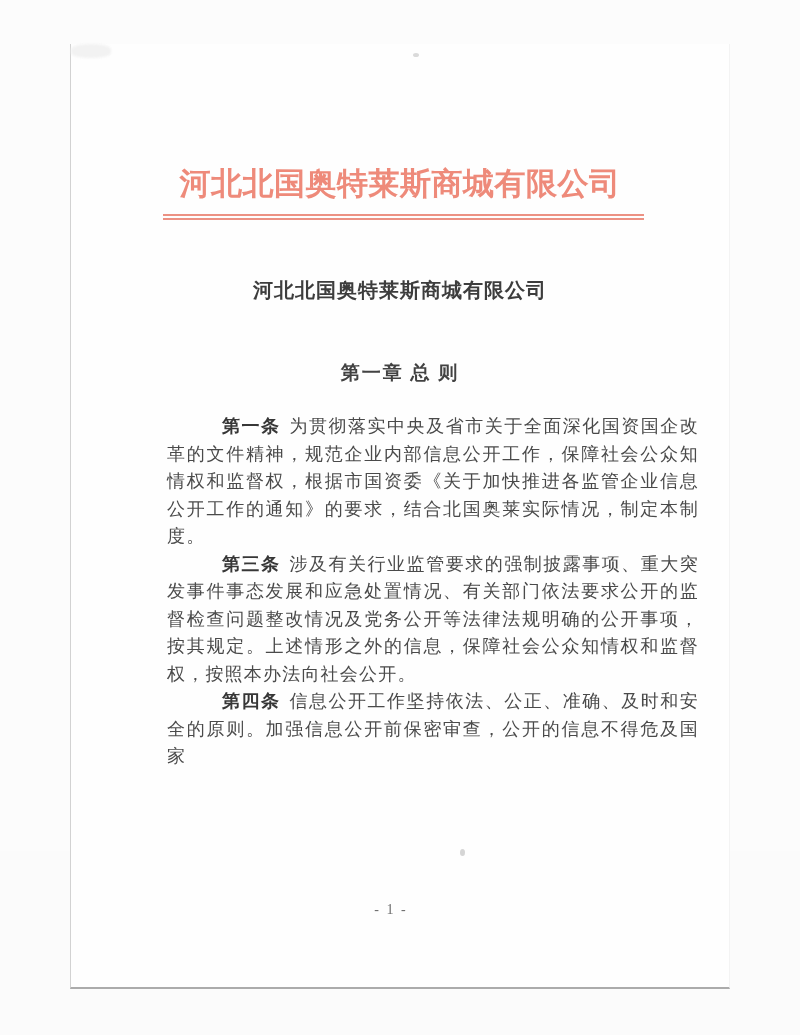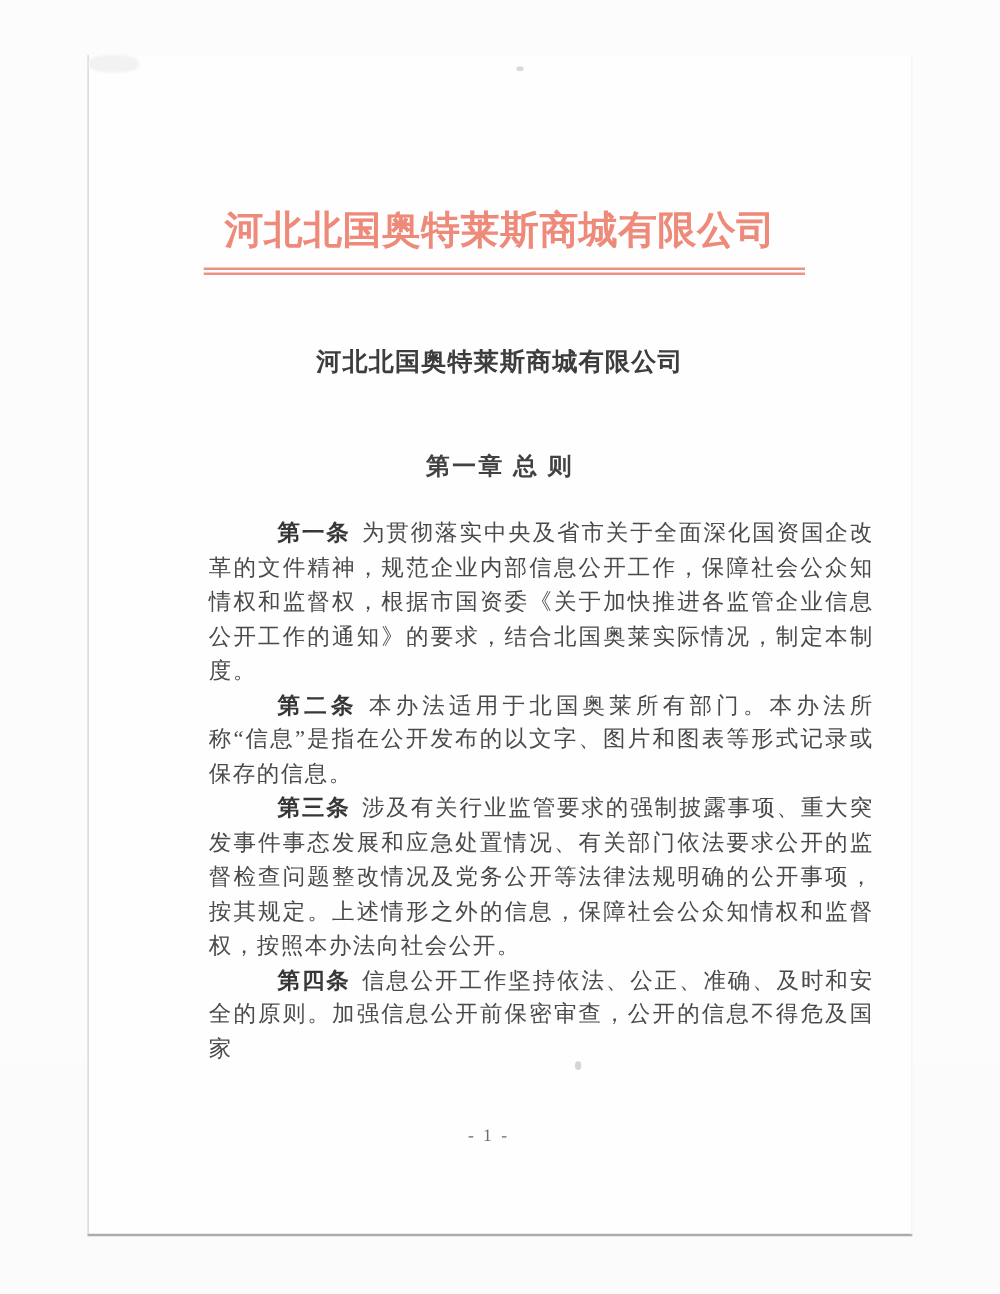--- a/index.html
+++ b/index.html
@@ -132,21 +132,20 @@
     <div class="letterhead-rule"></div>
 
     <div class="doc-title">
       <div>河北北国奥特莱斯商城有限公司</div>
     </div>
 
     <div class="chapter-heading">第一章 总 则</div>
 
     <div class="body-text">
       <p><span class="art-label">第一条</span><span>为贯彻落实中央及省市关于全面深化国资国企改革的文件精神，规范企业内部信息公开工作，保障社会公众知情权和监督权，根据市国资委《关于加快推进各监管企业信息公开工作的通知》的要求，结合北国奥莱实际情况，制定本制度。</span></p>
-      <p><span class="art-label">第二条</span><span>本办法适用于北国奥莱所有部门。本办法所称“信息”是指在公开发布的以文字、图片和图表等形式记录或保存的信息。</span></p>
       <p><span class="art-label">第三条</span><span>涉及有关行业监管要求的强制披露事项、重大突发事件事态发展和应急处置情况、有关部门依法要求公开的监督检查问题整改情况及党务公开等法律法规明确的公开事项，按其规定。上述情形之外的信息，保障社会公众知情权和监督权，按照本办法向社会公开。</span></p>
       <p><span class="art-label">第四条</span><span>信息公开工作坚持依法、公正、准确、及时和安全的原则。加强信息公开前保密审查，公开的信息不得危及国家</span></p>
     </div>
 
     <div class="speck speck-mid"></div>
 
     <div class="page-number">- 1 -</div>
   </div>
 </div>
 

